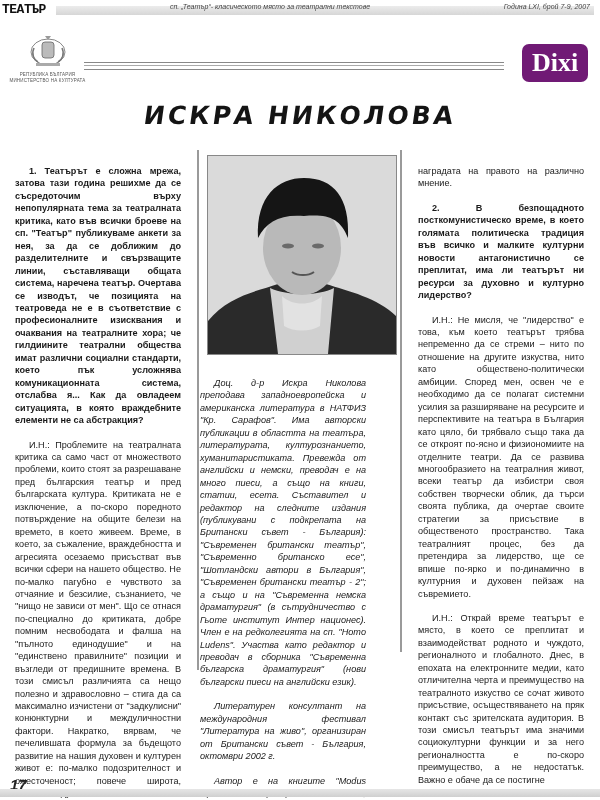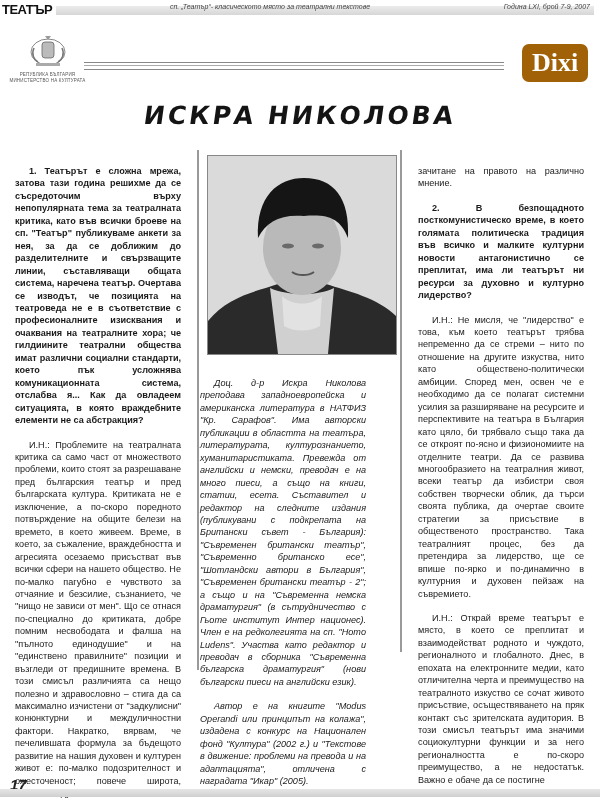--- a/index.html
+++ b/index.html
@@ -1,35 +1,35 @@
 <!DOCTYPE html>
 <html><head>
 <meta charset="utf-8">
 <style>
   html, body { margin: 0; padding: 0; background: #ffffff; }
   body { width: 600px; height: 800px; position: relative; overflow: hidden; font-family: "Liberation Sans", sans-serif; color: #1a1a1a; }
 
   
   .topbar { position: absolute; left: 0; top: 0; width: 600px; height: 20px; }
-  .logo-mark { position: absolute; left: 2px; top: 2px; font-family: Liberation Sans, sans-serif; font-weight: bold; font-size: 13px; letter-spacing: -0.5px; color: #111; }
+  .logo-mark { position: absolute; left: 2px; top: 2px; font-family: Liberation Mono, monospace; font-weight: bold; font-size: 13px; letter-spacing: -0.5px; color: #111; }
   .header-strip { position: absolute; left: 56px; top: 6px; width: 538px; height: 9px; background: linear-gradient(#ececec, #d6d6d6); }
   .header-tagline { position: absolute; left: 170px; top: 3px; font-size: 7px; font-style: italic; color: #444; white-space: nowrap; }
   .header-issue { position: absolute; right: 10px; top: 3px; font-size: 7px; font-style: italic; color: #444; white-space: nowrap; }
 
   
   .ministry { position: absolute; left: 0; top: 34px; width: 95px; text-align: center; }
   .coat { width: 40px; height: 34px; margin: 0 auto; }
   .ministry-line { font-size: 4.5px; color: #555; line-height: 6px; letter-spacing: 0.2px; white-space: nowrap; }
 
   
   .double-rule { position: absolute; left: 84px; top: 62px; width: 420px; height: 6px; border-top: 1px solid #888; border-bottom: 1px solid #888; }
   .double-rule::after { content: ""; position: absolute; left: 0; right: 0; top: 2px; height: 1px; background: #aaa; }
 
   
-  .dixi { position: absolute; left: 522px; top: 44px; width: 66px; height: 38px; background: #a16207; border-radius: 7px; color: #fff; font-family: "Liberation Serif", serif; font-weight: bold; font-size: 26px; text-align: center; line-height: 38px; }
+  .dixi { position: absolute; left: 522px; top: 44px; width: 66px; height: 38px; background: #701a75; border-radius: 7px; color: #fff; font-family: "Liberation Serif", serif; font-weight: bold; font-size: 26px; text-align: center; line-height: 38px; }
 
   
   .title { position: absolute; left: 0; top: 101px; width: 600px; text-align: center; font-family: "DejaVu Sans", sans-serif; font-weight: bold; font-size: 25px; letter-spacing: 3px; transform: skewX(-8deg); color: #141414; }
 
   
   .col { position: absolute; font-size: 9.1px; line-height: 12.45px; text-align: justify; hyphens: auto; }
   .col p { margin: 12px; text-indent: 14px; }
   .col .q { font-weight: bold; }
   .col-left { left: 3px; top: 153px; width: 190px; }
   .col-mid { left: 188px; top: 365px; width: 190px; font-style: italic; font-family: "Liberation Sans", sans-serif; }
@@ -90,26 +90,27 @@
     <ellipse cx="94" cy="92" rx="39" ry="47" fill="#b9b9b9"></ellipse>
     <path d="M50 82 C48 40 70 22 96 22 C126 22 142 42 140 82 C132 62 120 58 96 60 C72 58 58 66 50 82 Z" fill="#151515"></path>
     <ellipse cx="80" cy="90" rx="6" ry="2.5" fill="#6a6a6a"></ellipse>
     <ellipse cx="110" cy="90" rx="6" ry="2.5" fill="#6a6a6a"></ellipse>
     <path d="M84 116 C90 120 100 120 106 116" stroke="#555" stroke-width="2" fill="none"></path>
   </svg>
 </div>
 
 <div class="col col-mid">
   <p>Доц. д-р Искра Николова преподава западноевропейска и американска литература в НАТФИЗ "Кр. Сарафов". Има авторски публикации в областта на театъра, литературата, културознанието, хуманитаристиката. Превежда от английски и немски, преводач е на много пиеси, а също на книги, статии, есета. Съставител и редактор на следните издания (публикувани с подкрепата на Британски съвет - България): "Съвременен британски театър", "Съвременно британско есе", "Шотландски автори в България", "Съвременен британски театър - 2"; а също и на "Съвременна немска драматургия" (в сътрудничество с Гьоте институт Интер национес). Член е на редколегията на сп. "Homo Ludens". Участва като редактор и преводач в сборника "Съвременна българска драматургия" (нови български пиеси на английски език).</p>
+  <p>Литературен консултант на международния фестивал "Литература на живо", организиран от Британски съвет - България, октомври 2002 г.</p>
   <p>Автор е на книгите "Modus Operandi или принципът на колажа", издадена с конкурс на Национален фонд "Култура" (2002 г.) и "Текстове в движение: проблеми на превода и на адаптацията", отличена с наградата "Икар" (2005).</p>
 </div>
 
 <div class="vrule vr2"></div>
 
 <div class="col col-right">
-  <p style="text-indent:0">зачитане на правото на различно мнение.</p>
+  <p style="text-indent:0">наградата на правото на различно мнение.</p>
   <p class="q">2. В безпощадното посткомунистическо време, в което голямата политическа традиция във всичко и малките културни новости антагонистично се преплитат, има ли театърът ни ресурси за духовно и културно лидерство?</p>
   <p>И.Н.: Не мисля, че "лидерство" е това, към което театърът трябва непременно да се стреми – нито по отношение на другите изкуства, нито като обществено-политически амбиции. Според мен, освен че е необходимо да се полагат системни усилия за разширяване на ресурсите и перспективите на театъра в България като цяло, би трябвало също така да се откроят по-ясно и физиономиите на отделните театри. Да се развива многообразието на театралния живот, всеки театър да избистри своя собствен творчески облик, да търси своята публика, да очертае своите стратегии за присъствие в общественото пространство. Така театралният процес, без да претендира за лидерство, ще се впише по-ярко и по-динамично в културния и духовен пейзаж на съвремието.</p>
   <p>И.Н.: Открай време театърът е място, в което се преплитат и взаимодействат родното и чуждото, регионалното и глобалното. Днес, в епохата на електронните медии, като отличителна черта и преимущество на театралното изкуство се сочат живото присъствие, осъществяването на пряк контакт със зрителската аудитория. В този смисъл театърът има значими социокултурни функции и за него регионалността е по-скоро преимущество, а не недостатък. Важно е обаче да се постигне</p>
 </div>
 
 <div class="page-num">17</div>
 <div class="footer-strip"></div>
 
 </body></html>

